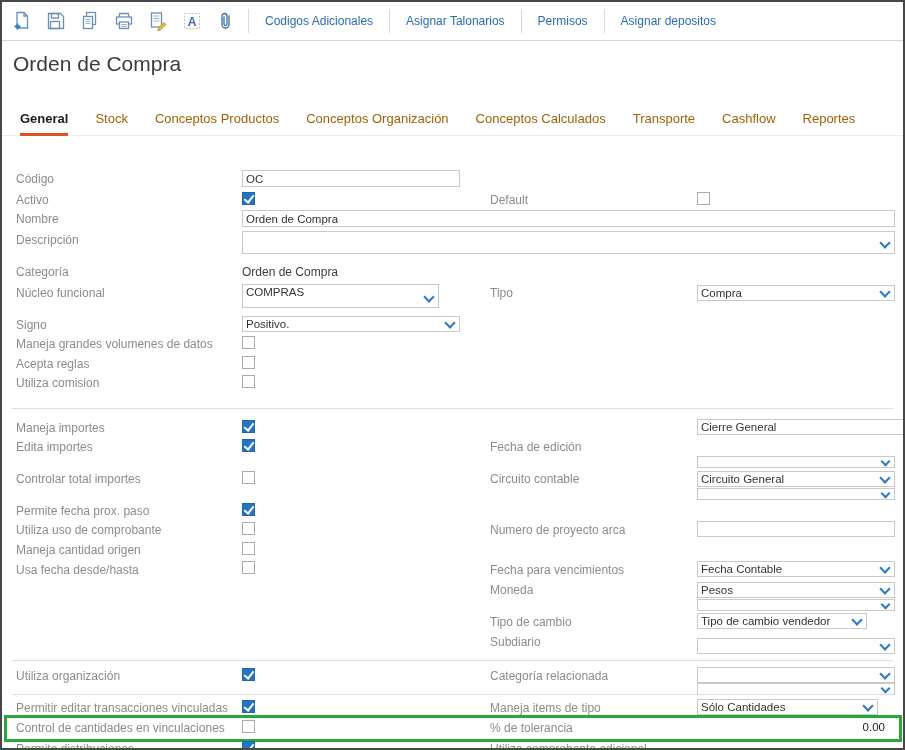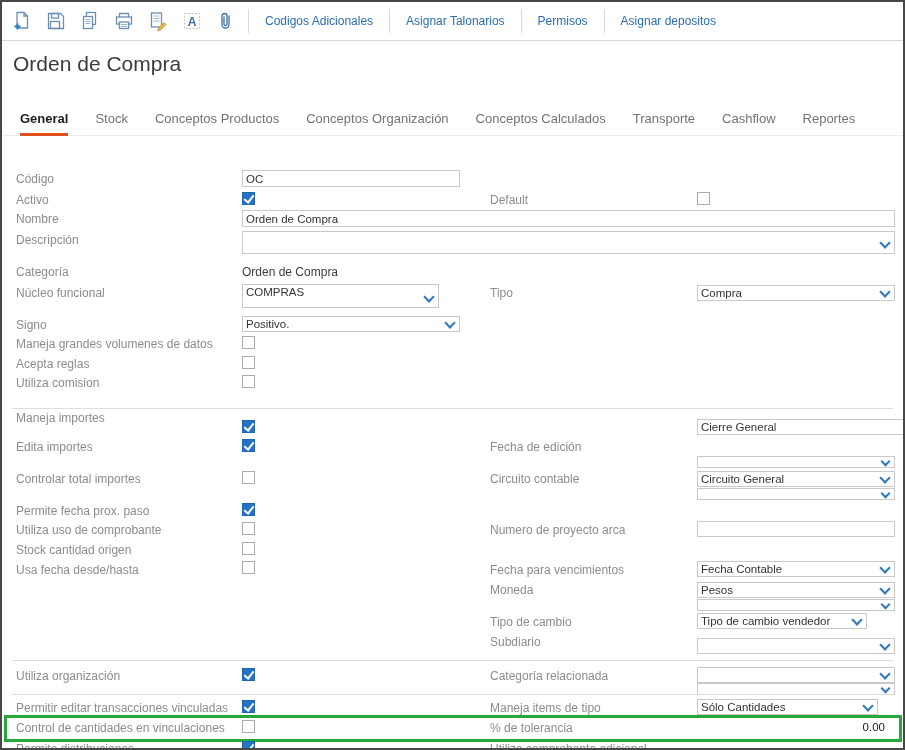--- a/index.html
+++ b/index.html
@@ -9,21 +9,21 @@
   .toolbar{position:absolute;top:0;left:0;right:0;height:38px;border-bottom:1px solid #d6d6d6;display:flex;align-items:center;background:#fff;}
   .tbtn{width:28px;height:28px;margin-left:6px;border:none;background:none;padding:3px;cursor:pointer;display:flex;align-items:center;justify-content:center;}
   .tlinks{display:flex;align-items:center;height:38px;margin-left:8px;}
   .tlink{font-size:12px;color:#2a6db5;padding:0 16px;height:24px;line-height:24px;border-left:1px solid #d9d9d9;cursor:pointer;text-decoration:none;white-space:nowrap;}
 
   
   .title{position:absolute;left:11px;top:50px;font-size:21px;color:#3c3c3c;}
 
   
   .tabs{position:absolute;left:0;right:0;top:102px;height:32px;display:flex;padding-left:18px;box-sizing:border-box;border-bottom:1px solid #ececec;}
-  .tab{font-size:13px;color:#737373;margin-right:27px;line-height:29px;height:32px;box-sizing:border-box;cursor:pointer;white-space:nowrap;}
+  .tab{font-size:13px;color:#a16207;margin-right:27px;line-height:29px;height:32px;box-sizing:border-box;cursor:pointer;white-space:nowrap;}
   .tab.active{color:#1d1d1d;border-bottom:3px solid #e1511e;font-weight:bold;}
 
   
   .lbl{position:absolute;left:14px;font-size:12px;color:#8c8c8c;white-space:nowrap;}
   .rl{left:488px;}
   .static{position:absolute;font-size:12px;color:#3d3d3d;white-space:nowrap;}
   .inp{position:absolute;box-sizing:border-box;border:1px solid #c9c9c9;font-family:inherit;font-size:11.5px;color:#333;padding:0 3px;height:17px;background:#fff;}
   .combo{position:absolute;box-sizing:border-box;border:1px solid #c9c9c9;background:#fff;font-size:11.5px;color:#333;padding:1px 16px 1px 3px;white-space:nowrap;overflow:hidden;cursor:pointer;height:16px;}
   .chev{position:absolute;right:5px;top:50%;margin-top:-5px;width:6px;height:6px;border-right:2px solid #2e79c0;border-bottom:2px solid #2e79c0;transform:rotate(45deg);}
   .tall .chev{top:auto;bottom:6px;margin-top:0;}
@@ -113,26 +113,26 @@
   <span class="lbl" style="top:170px">Código</span>
   <span class="lbl" style="top:191px">Activo</span>
   <span class="lbl" style="top:210px">Nombre</span>
   <span class="lbl" style="top:231px">Descripción</span>
   <span class="lbl" style="top:263px">Categoría</span>
   <span class="lbl" style="top:284px">Núcleo funcional</span>
   <span class="lbl" style="top:316px">Signo</span>
   <span class="lbl" style="top:335px">Maneja grandes volumenes de datos</span>
   <span class="lbl" style="top:355px">Acepta reglas</span>
   <span class="lbl" style="top:374px">Utiliza comision</span>
-  <span class="lbl" style="top:409px">Maneja importes</span>
+  <span class="lbl" style="top:419px">Maneja importes</span>
   <span class="lbl" style="top:438px">Edita importes</span>
   <span class="lbl" style="top:470px">Controlar total importes</span>
   <span class="lbl" style="top:502px">Permite fecha prox. paso</span>
   <span class="lbl" style="top:521px">Utiliza uso de comprobante</span>
-  <span class="lbl" style="top:541px">Stock cantidad origen</span>
+  <span class="lbl" style="top:541px">Maneja cantidad origen</span>
   <span class="lbl" style="top:561px">Usa fecha desde/hasta</span>
   <span class="lbl" style="top:667px">Utiliza organización</span>
   <span class="lbl" style="top:699px">Permitir editar transacciones vinculadas</span>
   <span class="lbl" style="top:719px">Control de cantidades en vinculaciones</span>
   <span class="lbl" style="top:740px">Permite distribuciones</span>
 
   <span class="lbl rl" style="top:191px">Default</span>
   <span class="lbl rl" style="top:284px">Tipo</span>
   <span class="lbl rl" style="top:438px">Fecha de edición</span>
   <span class="lbl rl" style="top:470px">Circuito contable</span>

